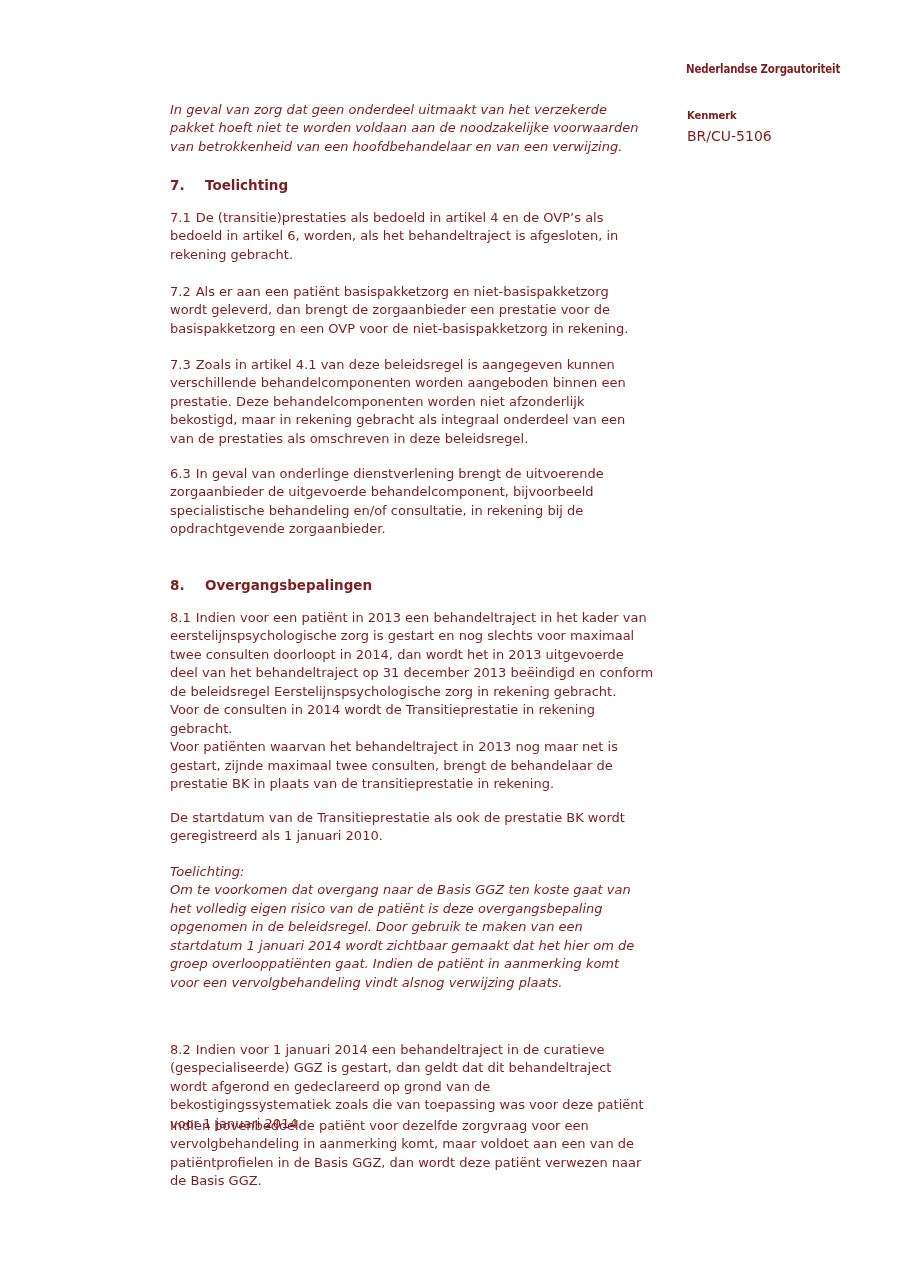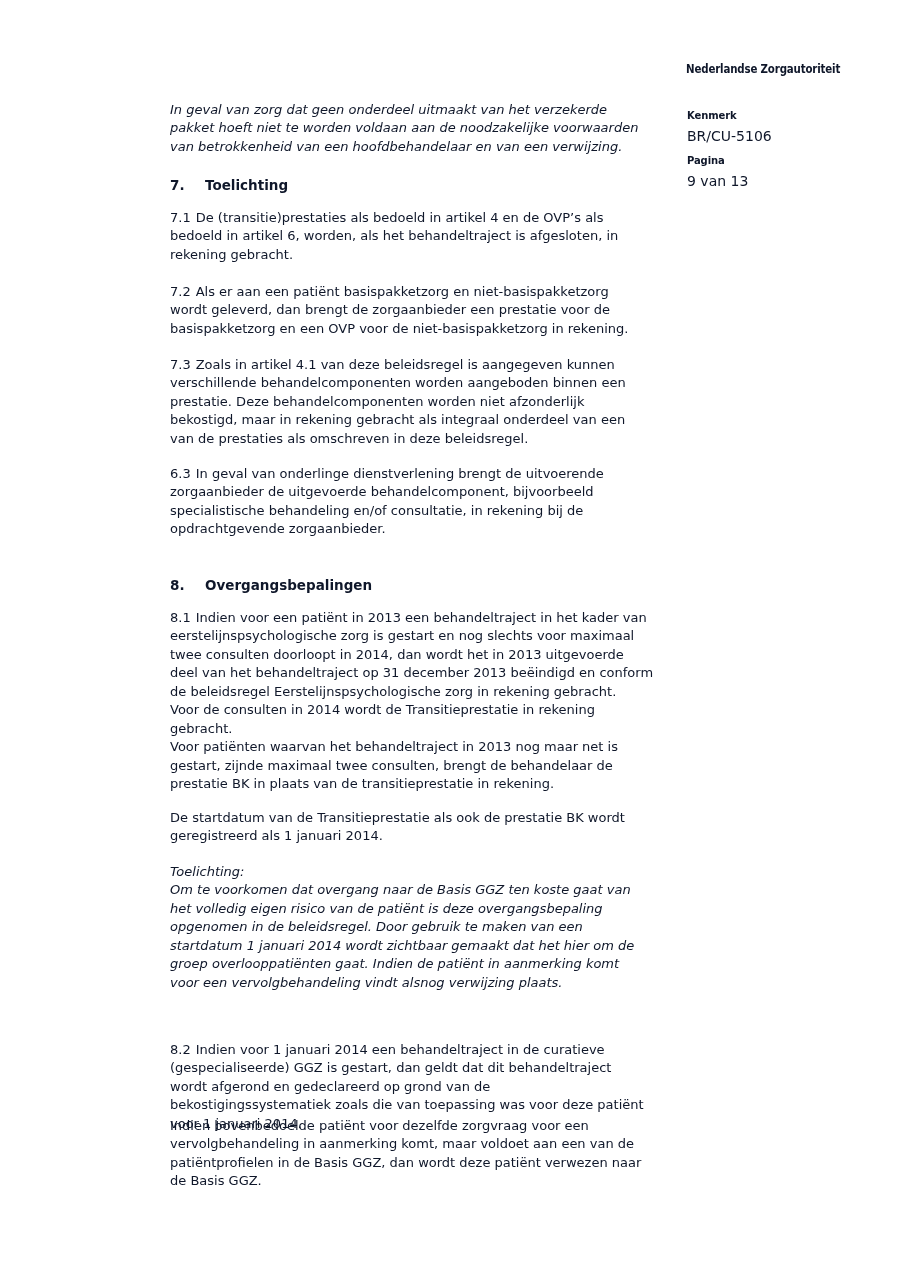--- a/index.html
+++ b/index.html
@@ -6,21 +6,21 @@
     margin: 0;
     padding: 0;
     background: #ffffff;
   }
   .page {
     position: relative;
     width: 900px;
     height: 1273px;
     background: #ffffff;
     font-family: "DejaVu Sans", "Liberation Sans", sans-serif;
-    color: #0f172a;
+    color: #7f1d1d;
     overflow: hidden;
   }
 
   
   .org-name {
     position: absolute;
     left: 686px;
     top: 61px;
     font-size: 12.5px;
     font-weight: bold;
@@ -96,24 +96,20 @@
 
 <div class="page">
 
   <div class="org-name">Nederlandse Zorgautoriteit</div>
 
   <div class="meta">
     <div class="meta-group">
       <div class="meta-label">Kenmerk</div>
       <div class="meta-value">BR/CU-5106</div>
     </div>
-    <div class="meta-group">
-      <div class="meta-label">Pagina</div>
-      <div class="meta-value">9 van 13</div>
-    </div>
   </div>
 
   <div class="doc">
 
     <div class="block b-intro italic">
       <span class="ptext">In geval van zorg dat geen onderdeel uitmaakt van het verzekerde
 pakket hoeft niet te worden voldaan aan de noodzakelijke voorwaarden
 van betrokkenheid van een hoofdbehandelaar en van een verwijzing.</span>
     </div>
 
@@ -160,21 +156,21 @@
 de beleidsregel Eerstelijnspsychologische zorg in rekening gebracht.
 Voor de consulten in 2014 wordt de Transitieprestatie in rekening
 gebracht.
 Voor patiënten waarvan het behandeltraject in 2013 nog maar net is
 gestart, zijnde maximaal twee consulten, brengt de behandelaar de
 prestatie BK in plaats van de transitieprestatie in rekening.</span>
     </div>
 
     <div class="block b-p82">
       <span class="ptext">De startdatum van de Transitieprestatie als ook de prestatie BK wordt
-geregistreerd als 1 januari 2014.</span>
+geregistreerd als 1 januari 2010.</span>
     </div>
 
     <div class="block b-toel italic">
       <span class="ptext">Toelichting:
 Om te voorkomen dat overgang naar de Basis GGZ ten koste gaat van
 het volledig eigen risico van de patiënt is deze overgangsbepaling
 opgenomen in de beleidsregel. Door gebruik te maken van een
 startdatum 1 januari 2014 wordt zichtbaar gemaakt dat het hier om de
 groep overlooppatiënten gaat. Indien de patiënt in aanmerking komt
 voor een vervolgbehandeling vindt alsnog verwijzing plaats.</span>

